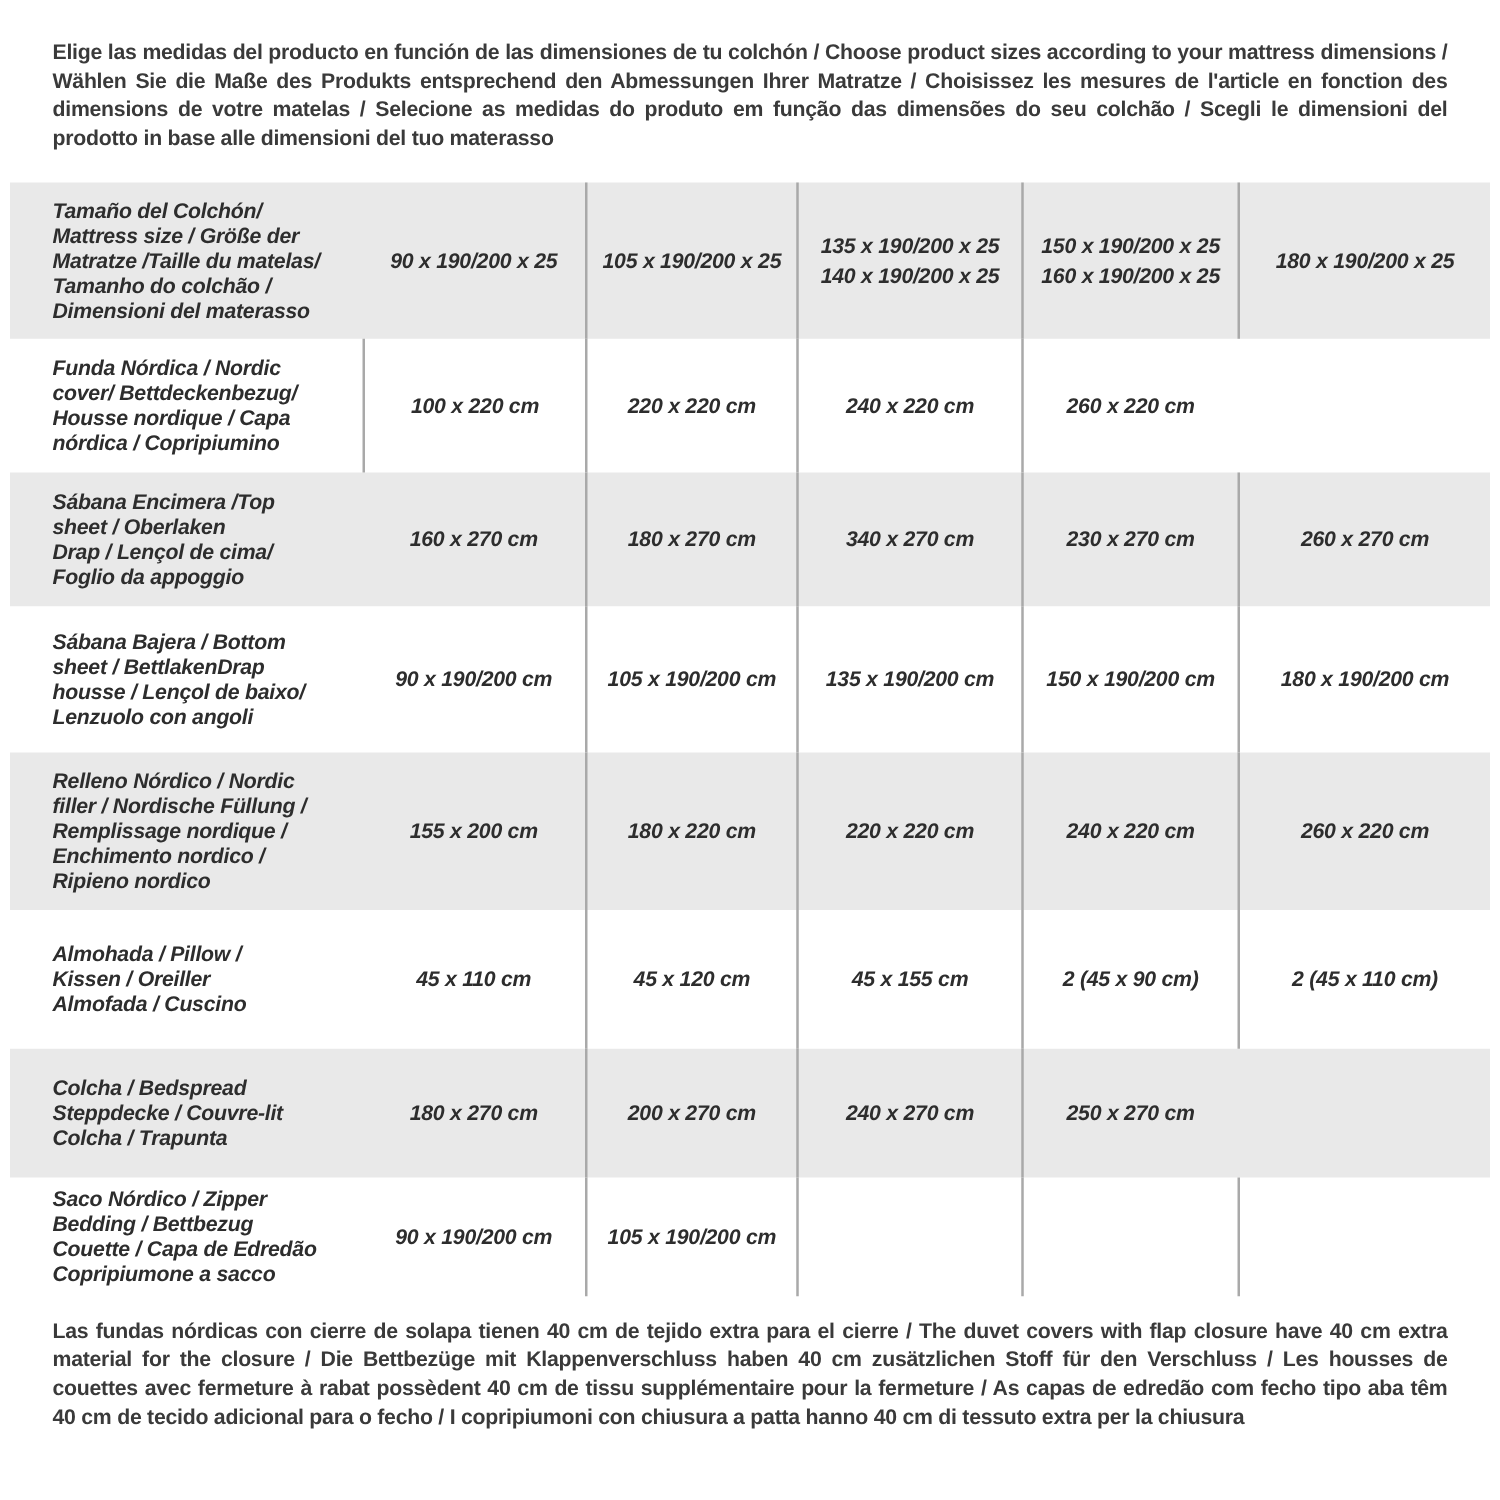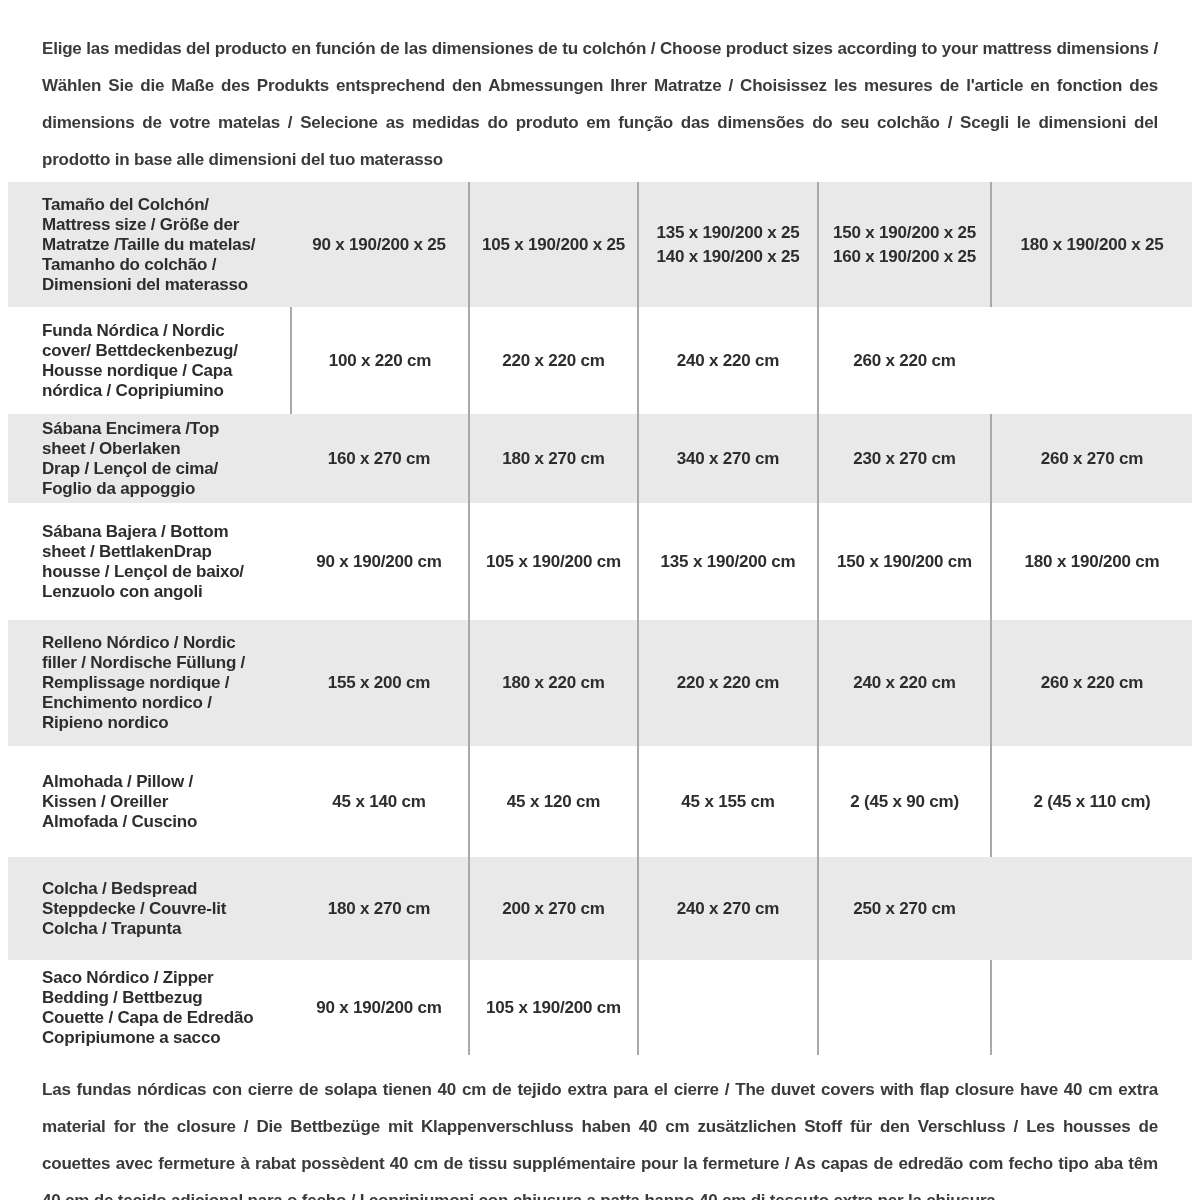--- a/index.html
+++ b/index.html
@@ -15,27 +15,28 @@
     color: #2f2f2f;
     -webkit-font-smoothing: antialiased;
   }
   .page {
     padding-top: 30px;
   }
   .intro, .footer-note {
     margin: 0 42px;
     font-size: 17px;
     font-weight: 700;
-    line-height: 37px;
+    line-height: 23px;
     text-align: justify;
     color: #3a3a3a;
     letter-spacing: -0.2px;
   }
   .size-table {
-    margin: 4px 8px 0 8px;
+    margin: 24px 8px 0 8px;
+    font-style: italic;
   }
   .trow {
     display: grid;
     grid-template-columns: 282px 178px 169px 180px 173px 202px;
   }
   .trow.shaded {
     background: #e9e9e9;
   }
   .cell {
     display: flex;
@@ -98,21 +99,21 @@
       <div class="cell label">Funda Nórdica /  Nordic
 cover/ Bettdeckenbezug/
 Housse nordique  / Capa
 nórdica / Copripiumino</div>
       <div class="cell val dv">100 x 220 cm</div>
       <div class="cell val dv">220 x 220 cm</div>
       <div class="cell val dv">240 x 220 cm</div>
       <div class="cell val dv">260 x 220 cm</div>
     </div>
 
-    <div class="trow shaded" style="height:89px">
+    <div class="trow shaded" style="height:107px">
       <div class="cell label">Sábana Encimera /Top
 sheet / Oberlaken
 Drap / Lençol de cima/
 Foglio da appoggio</div>
       <div class="cell val">160 x 270 cm</div>
       <div class="cell val dv">180 x 270 cm</div>
       <div class="cell val dv">340 x 270 cm</div>
       <div class="cell val dv">230 x 270 cm</div>
       <div class="cell val dv">260 x 270 cm</div>
     </div>
@@ -139,21 +140,21 @@
       <div class="cell val dv">180 x 220 cm</div>
       <div class="cell val dv">220 x 220 cm</div>
       <div class="cell val dv">240 x 220 cm</div>
       <div class="cell val dv">260 x 220 cm</div>
     </div>
 
     <div class="trow" style="height:111px">
       <div class="cell label">Almohada  / Pillow /
 Kissen / Oreiller
 Almofada / Cuscino</div>
-      <div class="cell val">45 x 140 cm</div>
+      <div class="cell val">45 x 110 cm</div>
       <div class="cell val dv">45 x 120 cm</div>
       <div class="cell val dv">45 x 155 cm</div>
       <div class="cell val dv">2 (45 x 90 cm)</div>
       <div class="cell val dv">2 (45 x 110 cm)</div>
     </div>
 
     <div class="trow shaded" style="height:103px">
       <div class="cell label">Colcha / Bedspread
 Steppdecke / Couvre-lit
 Colcha / Trapunta</div>

